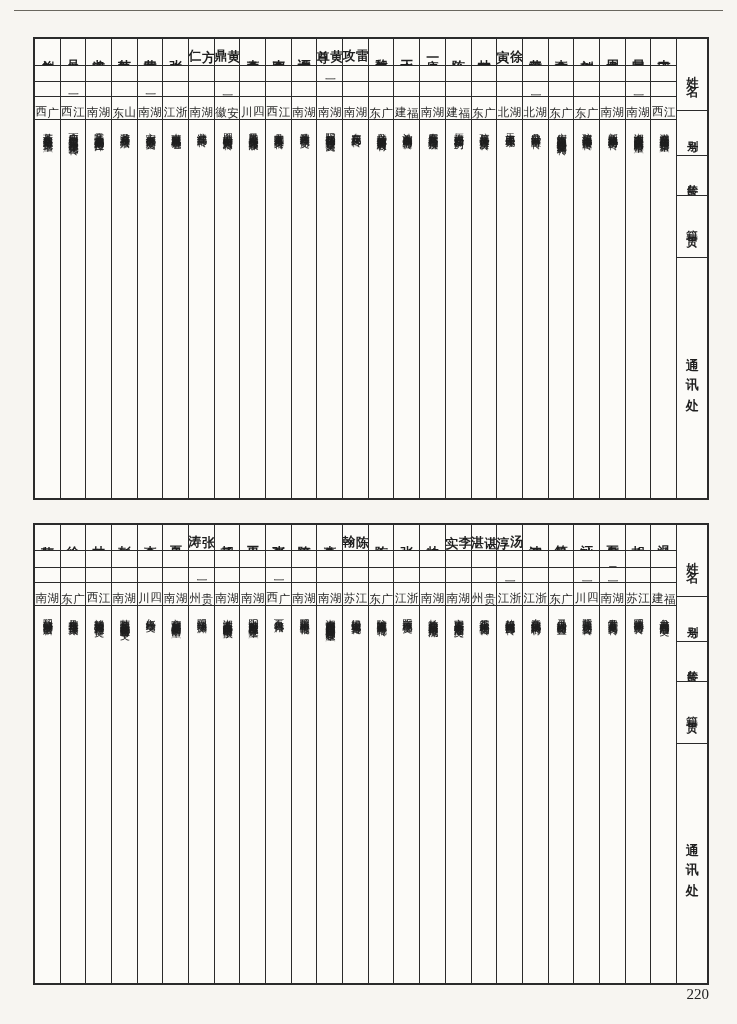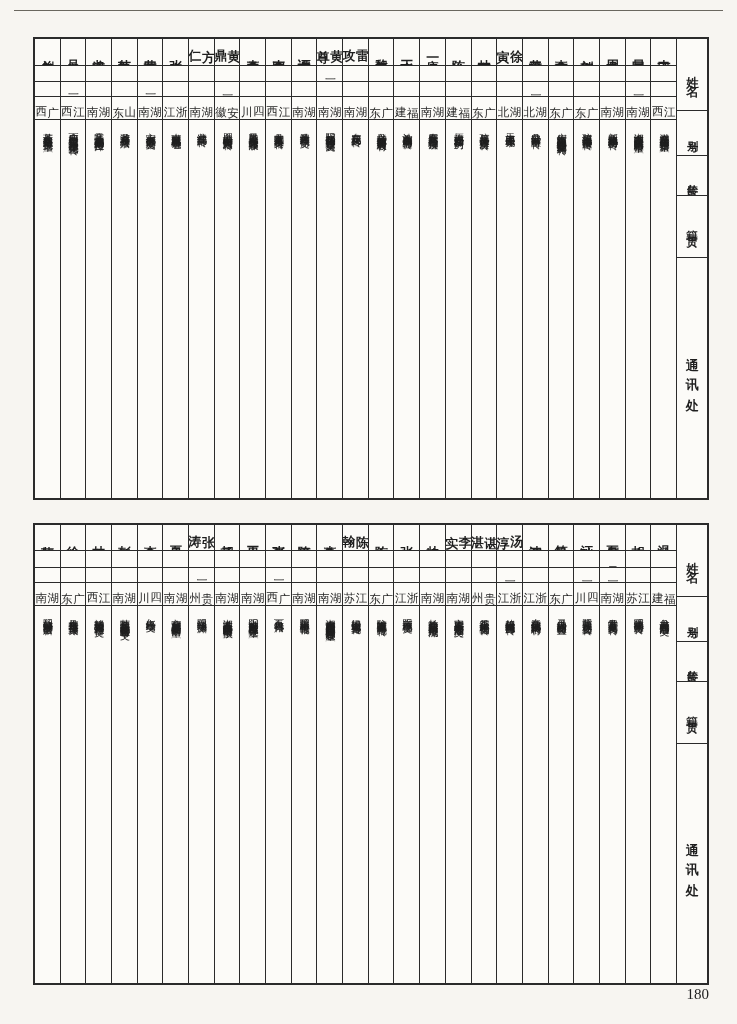--- a/index.html
+++ b/index.html
@@ -964,13 +964,13 @@
       </div>
       <div class="cell r-native">
         <span class="vtext">湖南</span>
       </div>
       <div class="cell r-addr">
         <span class="vtext">益阳鲜埠镇沙河村全泰新</span>
       </div>
     </div>
   </div>
 
-<div class="page-number">180</div>
+<div class="page-number">220</div>
 
 </body></html>

